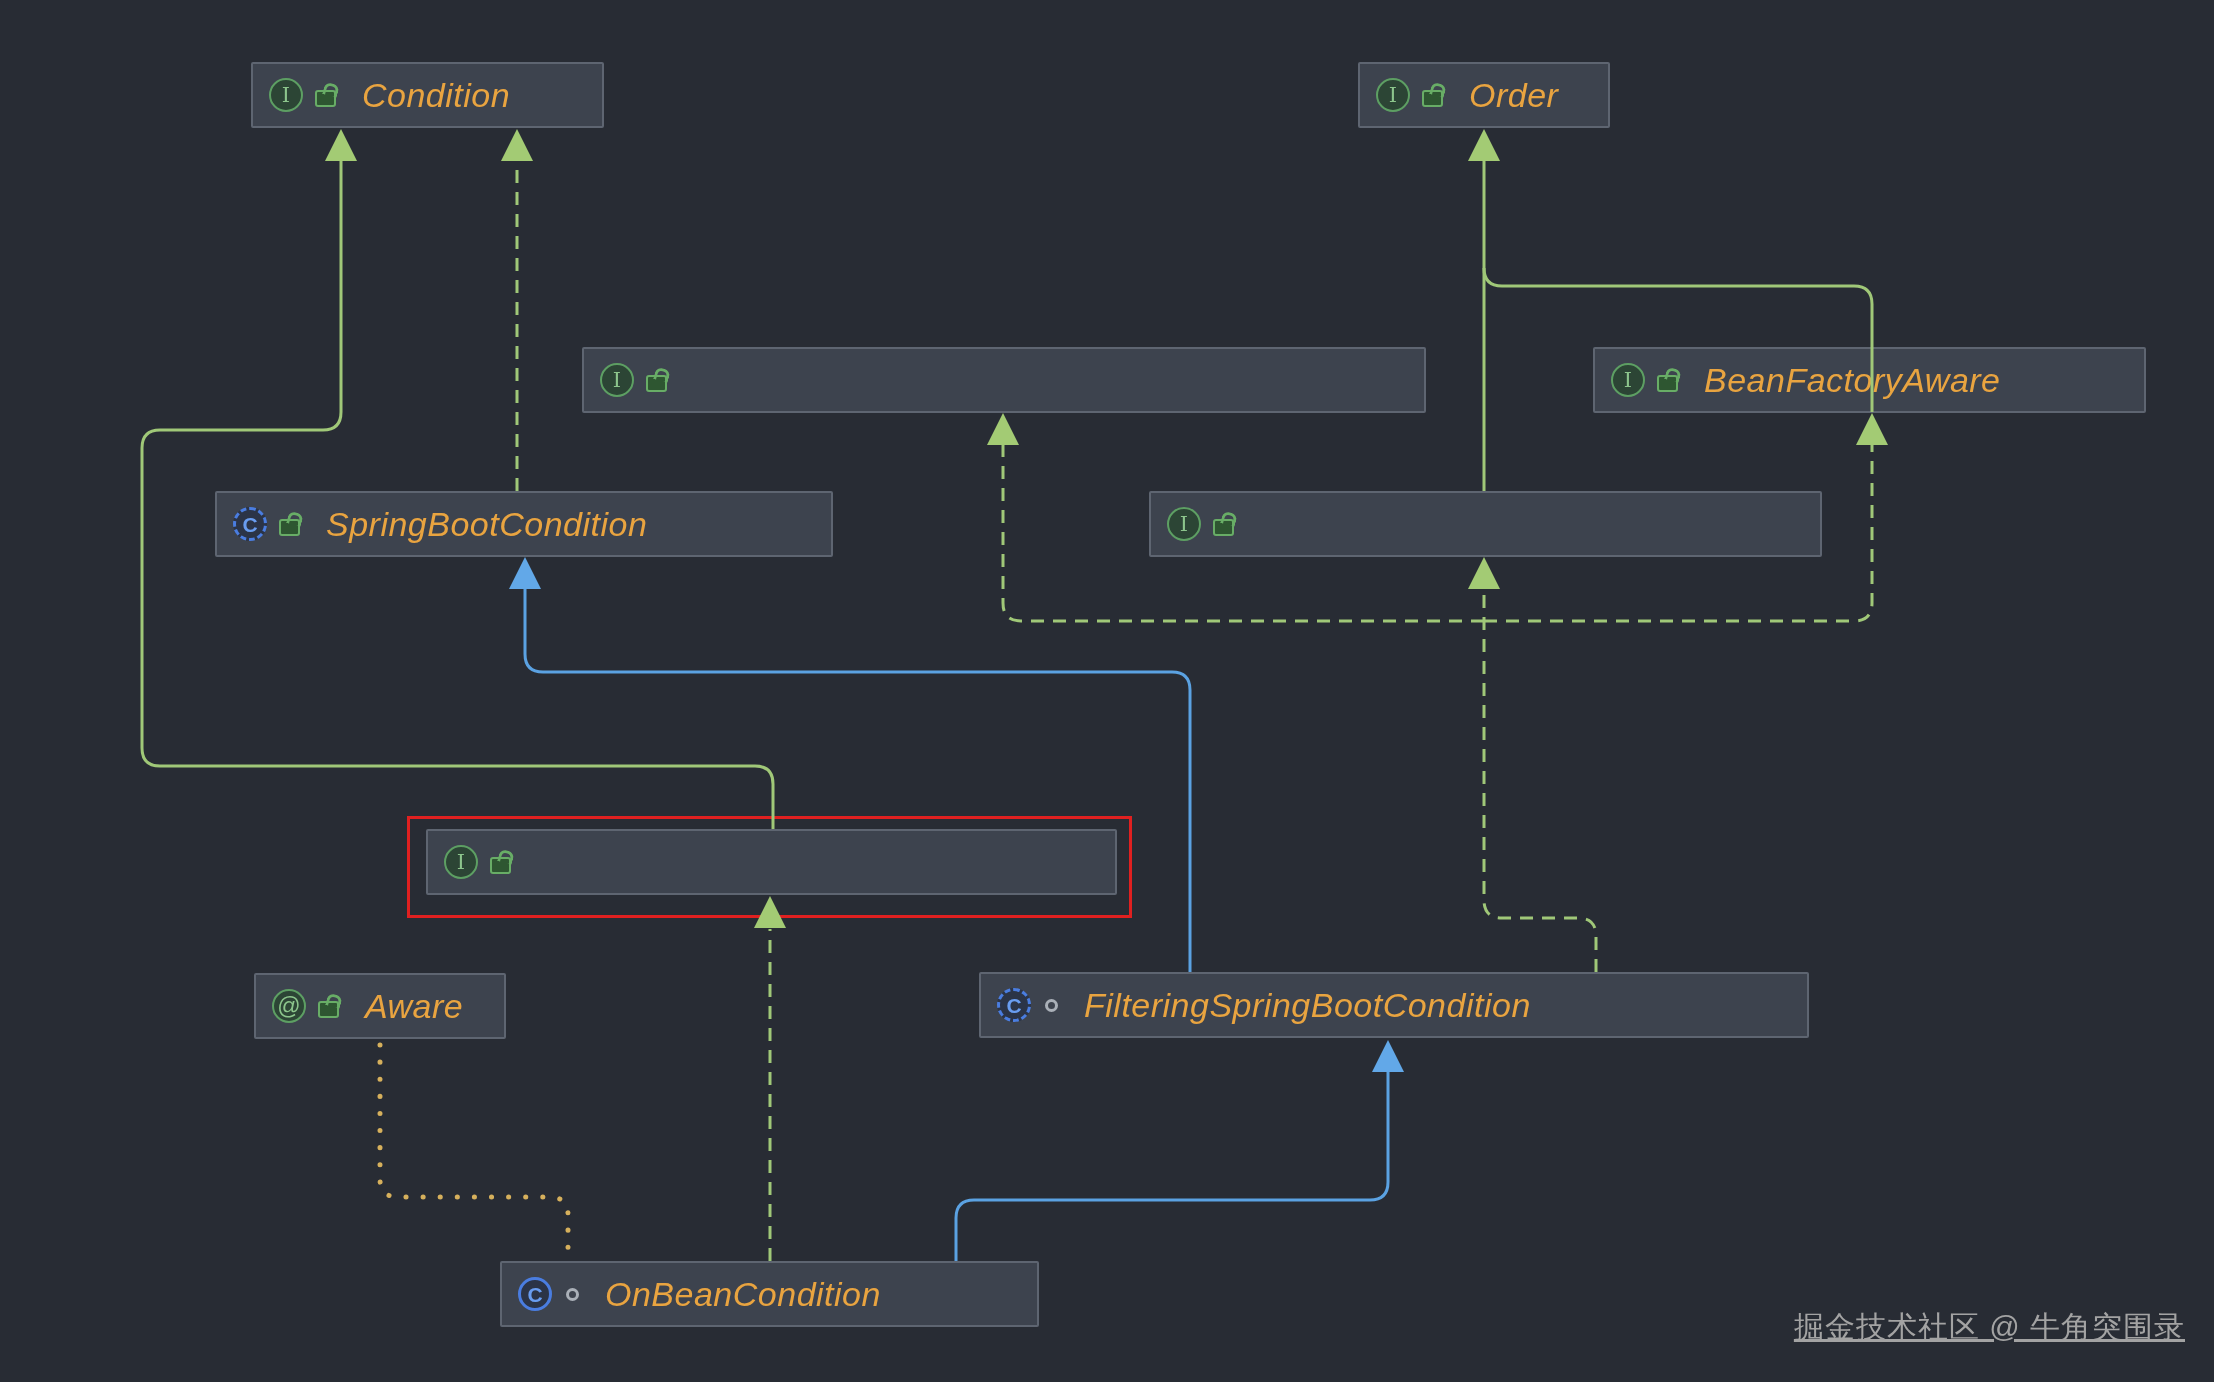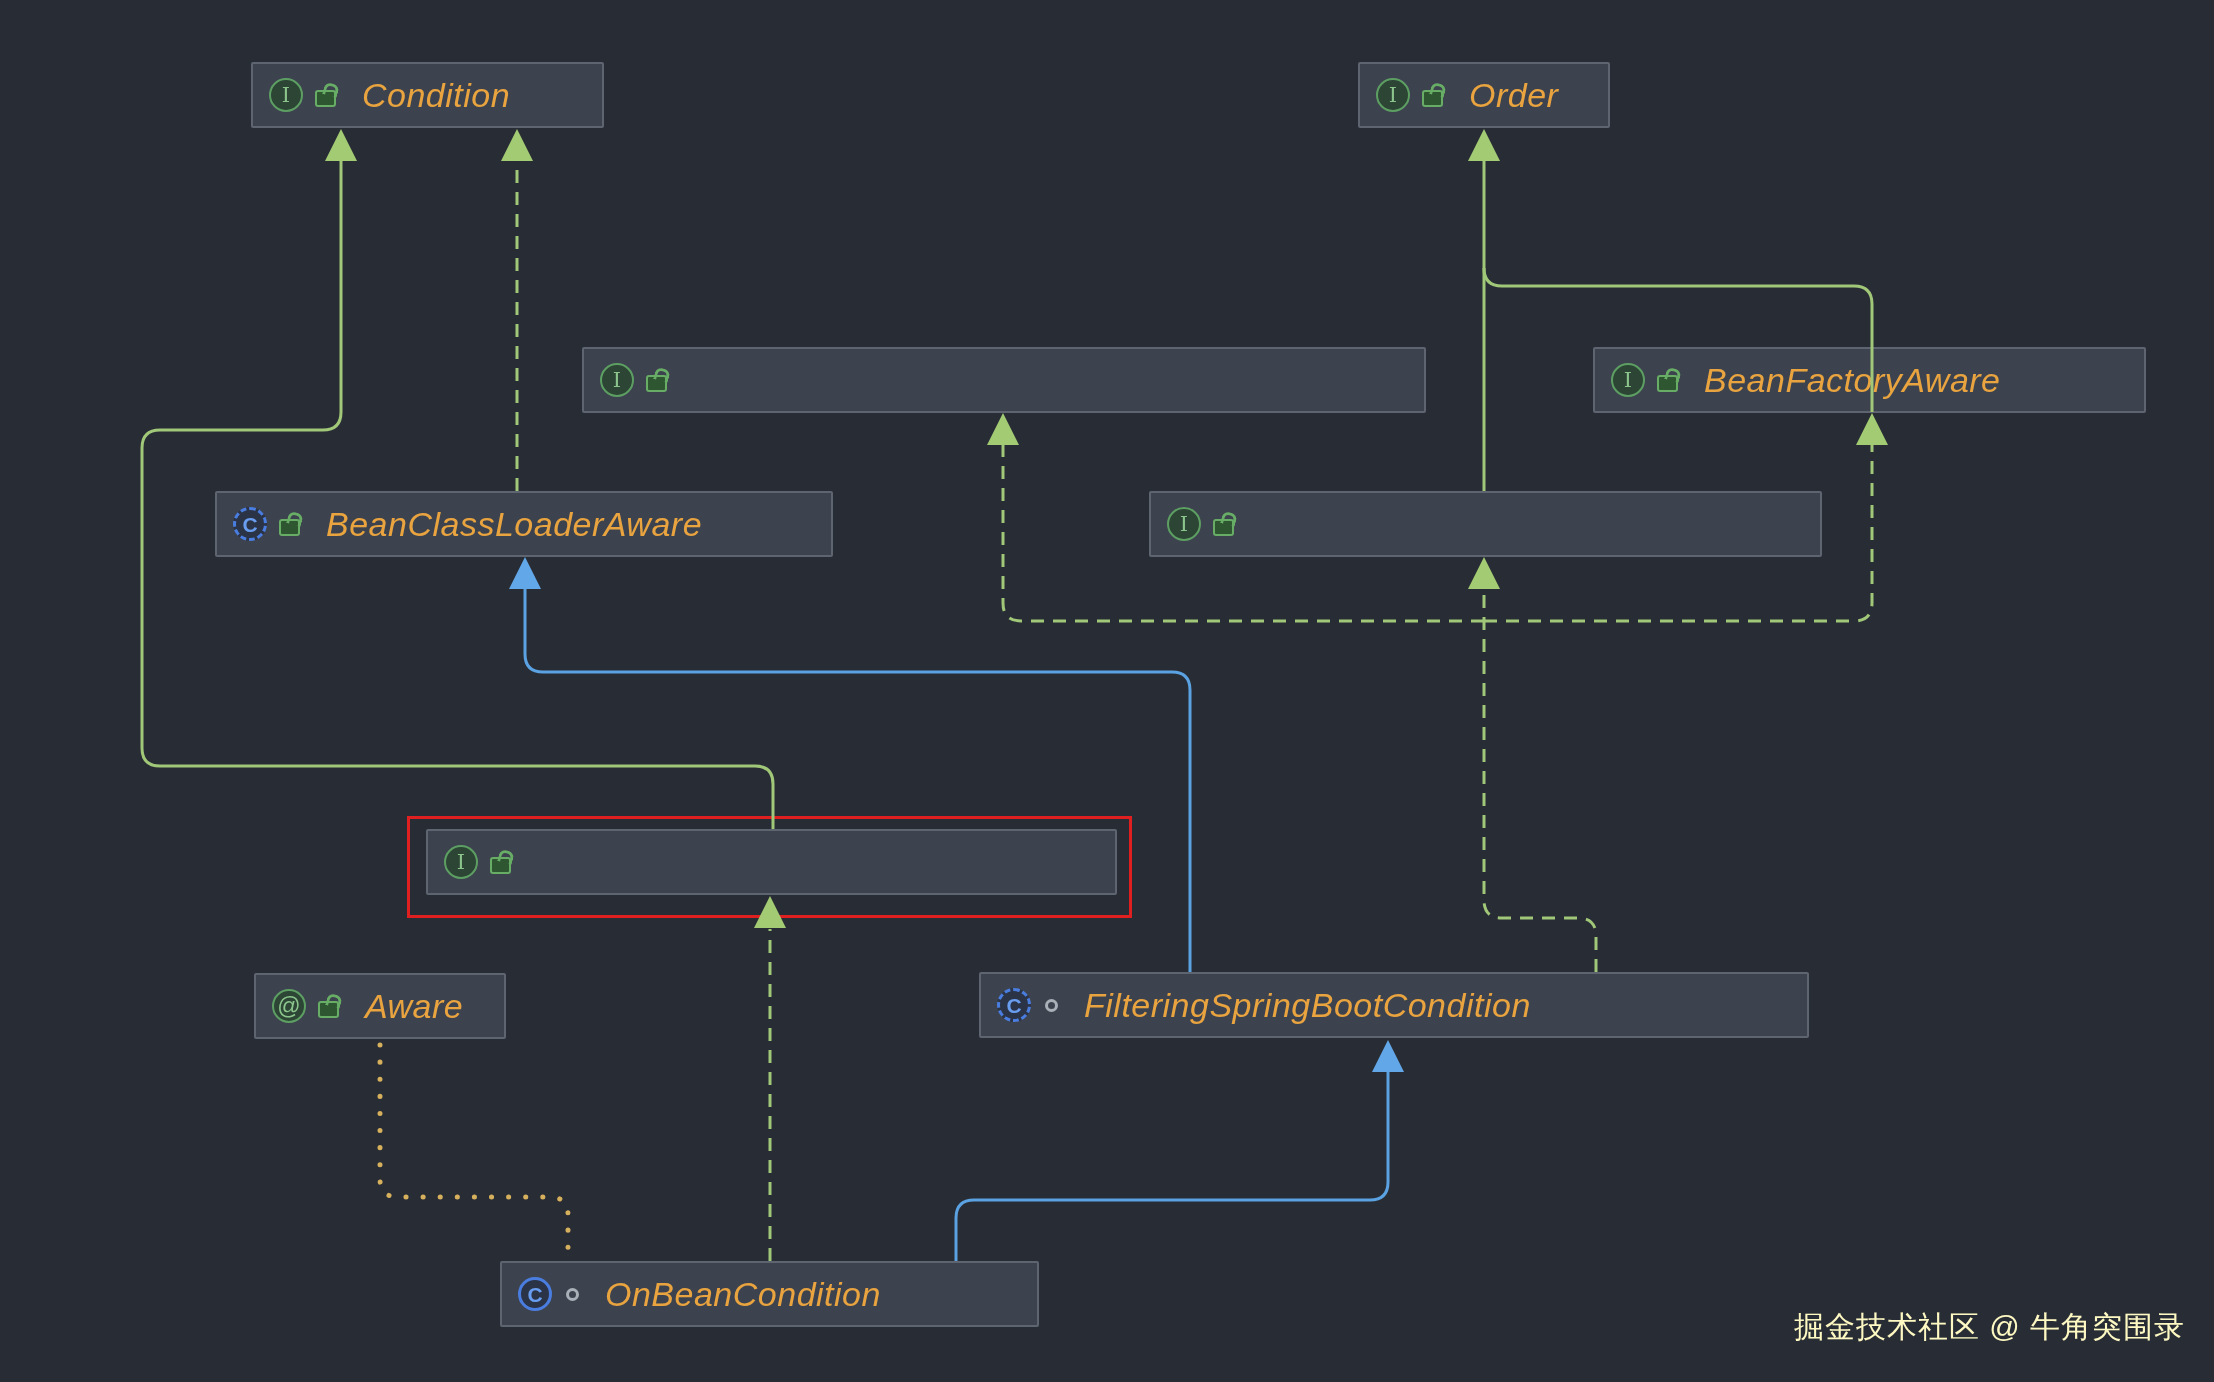--- a/index.html
+++ b/index.html
@@ -47,21 +47,21 @@
   svg.edges{position:absolute;left:0;top:0;z-index:3;pointer-events:none;}
   .e-green{stroke:#a0c878;stroke-width:3;fill:none;}
   .e-green-d{stroke:#a0c878;stroke-width:3;fill:none;stroke-dasharray:13 9;}
   .e-blue{stroke:#5ba2e2;stroke-width:3;fill:none;}
   .e-dots{stroke:#d6b05c;stroke-width:5;fill:none;stroke-dasharray:0.1 17;stroke-linecap:round;}
   .a-green{fill:#a3cb74;}
   .a-blue{fill:#62a8e8;}
   
   .watermark{
     position:absolute;right:29px;bottom:34px;z-index:4;
-    color:#fef9c3;font-size:30px;letter-spacing:1px;white-space:nowrap;
+    color:#a3a3a3;font-size:30px;letter-spacing:1px;white-space:nowrap;text-decoration:underline;
   }
 </style>
 </head>
 <body>
 
 <div class="canvas">
 
   <div class="highlight"></div>
 
   <div class="node" style="left:251px;top:62px;width:353px;">
@@ -83,21 +83,21 @@
 
   <div class="node" style="left:1593px;top:347px;width:553px;">
     <span class="icon interface">I</span>
     <span class="vis-lock"></span>
     <span class="label">BeanFactoryAware</span>
   </div>
 
   <div class="node" style="left:215px;top:491px;width:618px;">
     <span class="icon abstract-class">C</span>
     <span class="vis-lock"></span>
-    <span class="label">BeanClassLoaderAware</span>
+    <span class="label">SpringBootCondition</span>
   </div>
 
   <div class="node" style="left:1149px;top:491px;width:673px;">
     <span class="icon interface">I</span>
     <span class="vis-lock"></span>
   </div>
 
   <div class="node" style="left:426px;top:829px;width:691px;">
     <span class="icon interface">I</span>
     <span class="vis-lock"></span>

